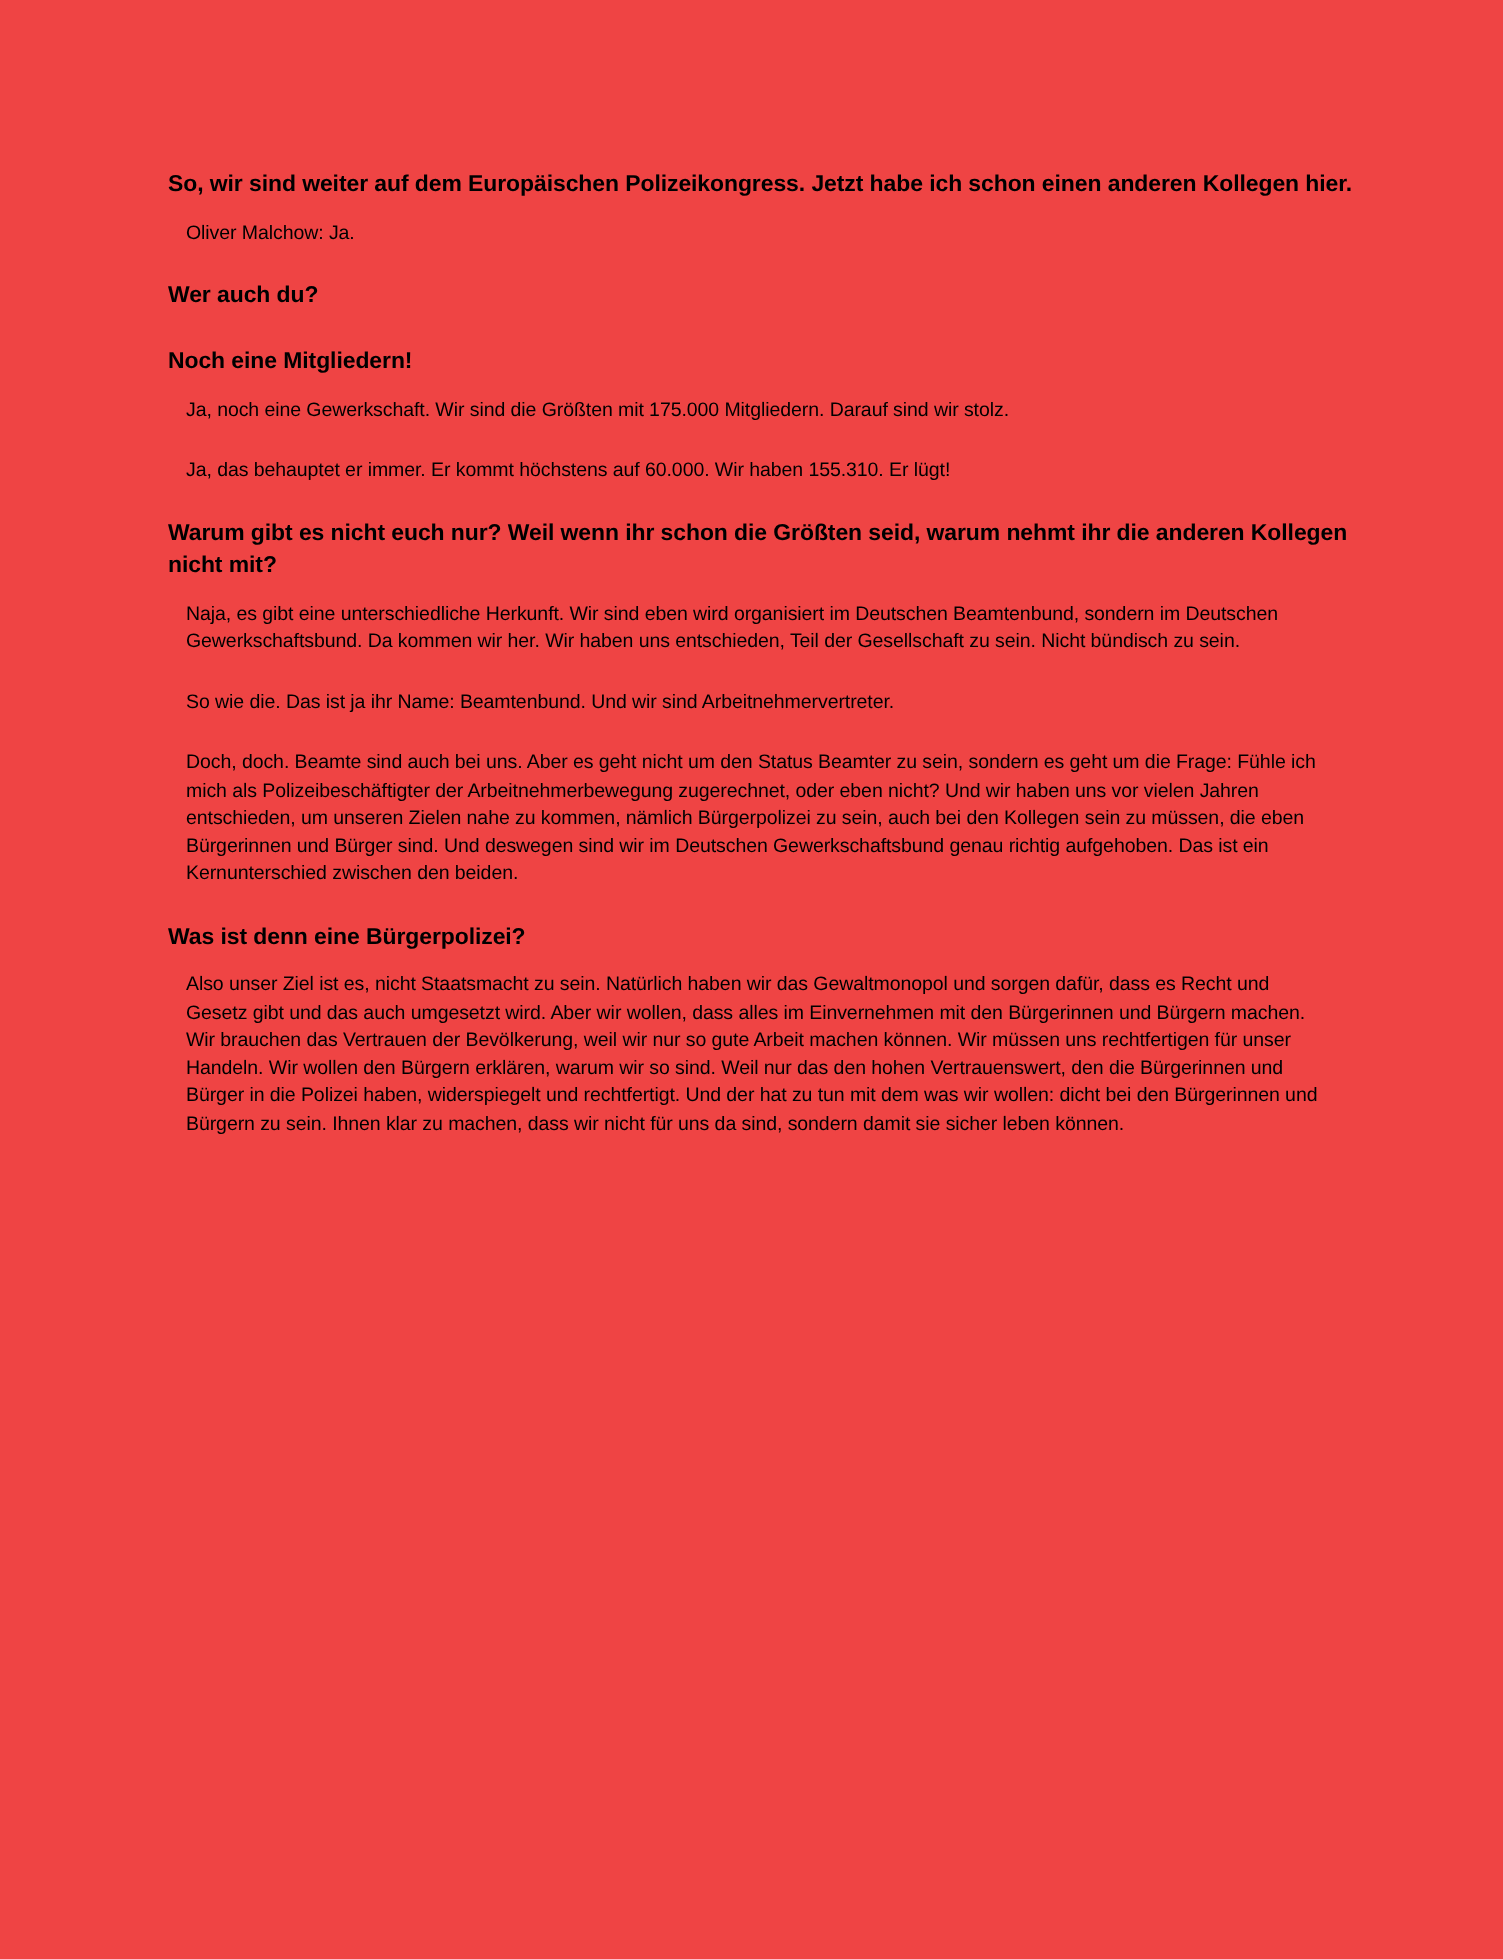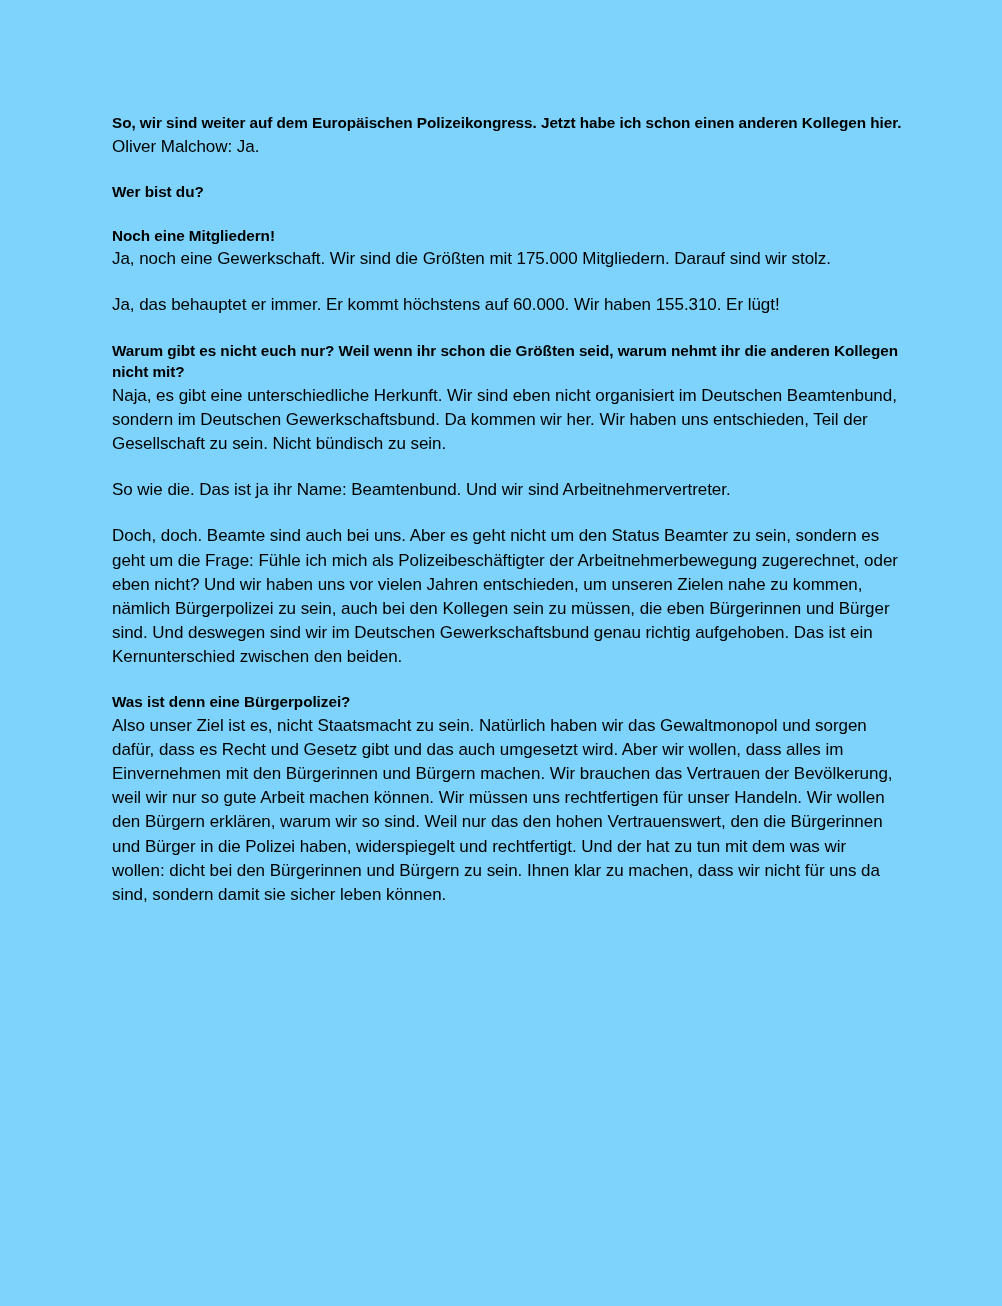--- a/index.html
+++ b/index.html
@@ -10,21 +10,21 @@
   body {
     width: 1002px;
     height: 1306px;
     font-family: "Liberation Sans", sans-serif;
     color: #000000;
   }
   .page {
     position: relative;
     width: 1002px;
     height: 1306px;
-    background: #7dd3fc;
+    background: #ef4444;
     box-sizing: border-box;
   }
   .doc-body {
     position: absolute;
     left: 112px;
     top: 112px;
     width: 790px;
   }
   .qa-block {
     margin-bottom: 22px;
@@ -33,54 +33,54 @@
     margin-bottom: 0;
   }
   .question {
     font-size: 15.3px;
     font-weight: bold;
     line-height: 1.42;
     margin: 0 0 1px 0;
     letter-spacing: -0.05px;
   }
   .answer {
-    font-size: 17px;
+    font-size: 13px;
     font-weight: normal;
     line-height: 1.42;
-    margin: 0;
+    margin: 12px;
     letter-spacing: -0.05px;
   }
 </style>
 </head>
 <body>
 
 <div class="page">
   <div class="doc-body">
 
     <div class="qa-block">
       <p class="question">So, wir sind weiter auf dem Europäischen Polizeikongress. Jetzt habe ich schon einen anderen Kollegen hier.</p>
       <p class="answer">Oliver Malchow: Ja.</p>
     </div>
 
     <div class="qa-block">
-      <p class="question">Wer bist du?</p>
+      <p class="question">Wer auch du?</p>
     </div>
 
     <div class="qa-block">
       <p class="question">Noch eine Mitgliedern!</p>
       <p class="answer">Ja, noch eine Gewerkschaft. Wir sind die Größten mit 175.000 Mitgliedern. Darauf sind wir stolz.</p>
     </div>
 
     <div class="qa-block">
       <p class="answer">Ja, das behauptet er immer. Er kommt höchstens auf 60.000. Wir haben 155.310. Er lügt!</p>
     </div>
 
     <div class="qa-block">
       <p class="question">Warum gibt es nicht euch nur? Weil wenn ihr schon die Größten seid, warum nehmt ihr die anderen Kollegen nicht mit?</p>
-      <p class="answer">Naja, es gibt eine unterschiedliche Herkunft. Wir sind eben nicht organisiert im Deutschen Beamtenbund, sondern im Deutschen Gewerkschaftsbund. Da kommen wir her. Wir haben uns entschieden, Teil der Gesellschaft zu sein. Nicht bündisch zu sein.</p>
+      <p class="answer">Naja, es gibt eine unterschiedliche Herkunft. Wir sind eben wird organisiert im Deutschen Beamtenbund, sondern im Deutschen Gewerkschaftsbund. Da kommen wir her. Wir haben uns entschieden, Teil der Gesellschaft zu sein. Nicht bündisch zu sein.</p>
     </div>
 
     <div class="qa-block">
       <p class="answer">So wie die. Das ist ja ihr Name: Beamtenbund. Und wir sind Arbeitnehmervertreter.</p>
     </div>
 
     <div class="qa-block">
       <p class="answer">Doch, doch. Beamte sind auch bei uns. Aber es geht nicht um den Status Beamter zu sein, sondern es geht um die Frage: Fühle ich mich als Polizeibeschäftigter der Arbeitnehmerbewegung zugerechnet, oder eben nicht? Und wir haben uns vor vielen Jahren entschieden, um unseren Zielen nahe zu kommen, nämlich Bürgerpolizei zu sein, auch bei den Kollegen sein zu müssen, die eben Bürgerinnen und Bürger sind. Und deswegen sind wir im Deutschen Gewerkschaftsbund genau richtig aufgehoben. Das ist ein Kernunterschied zwischen den beiden.</p>
     </div>
 

